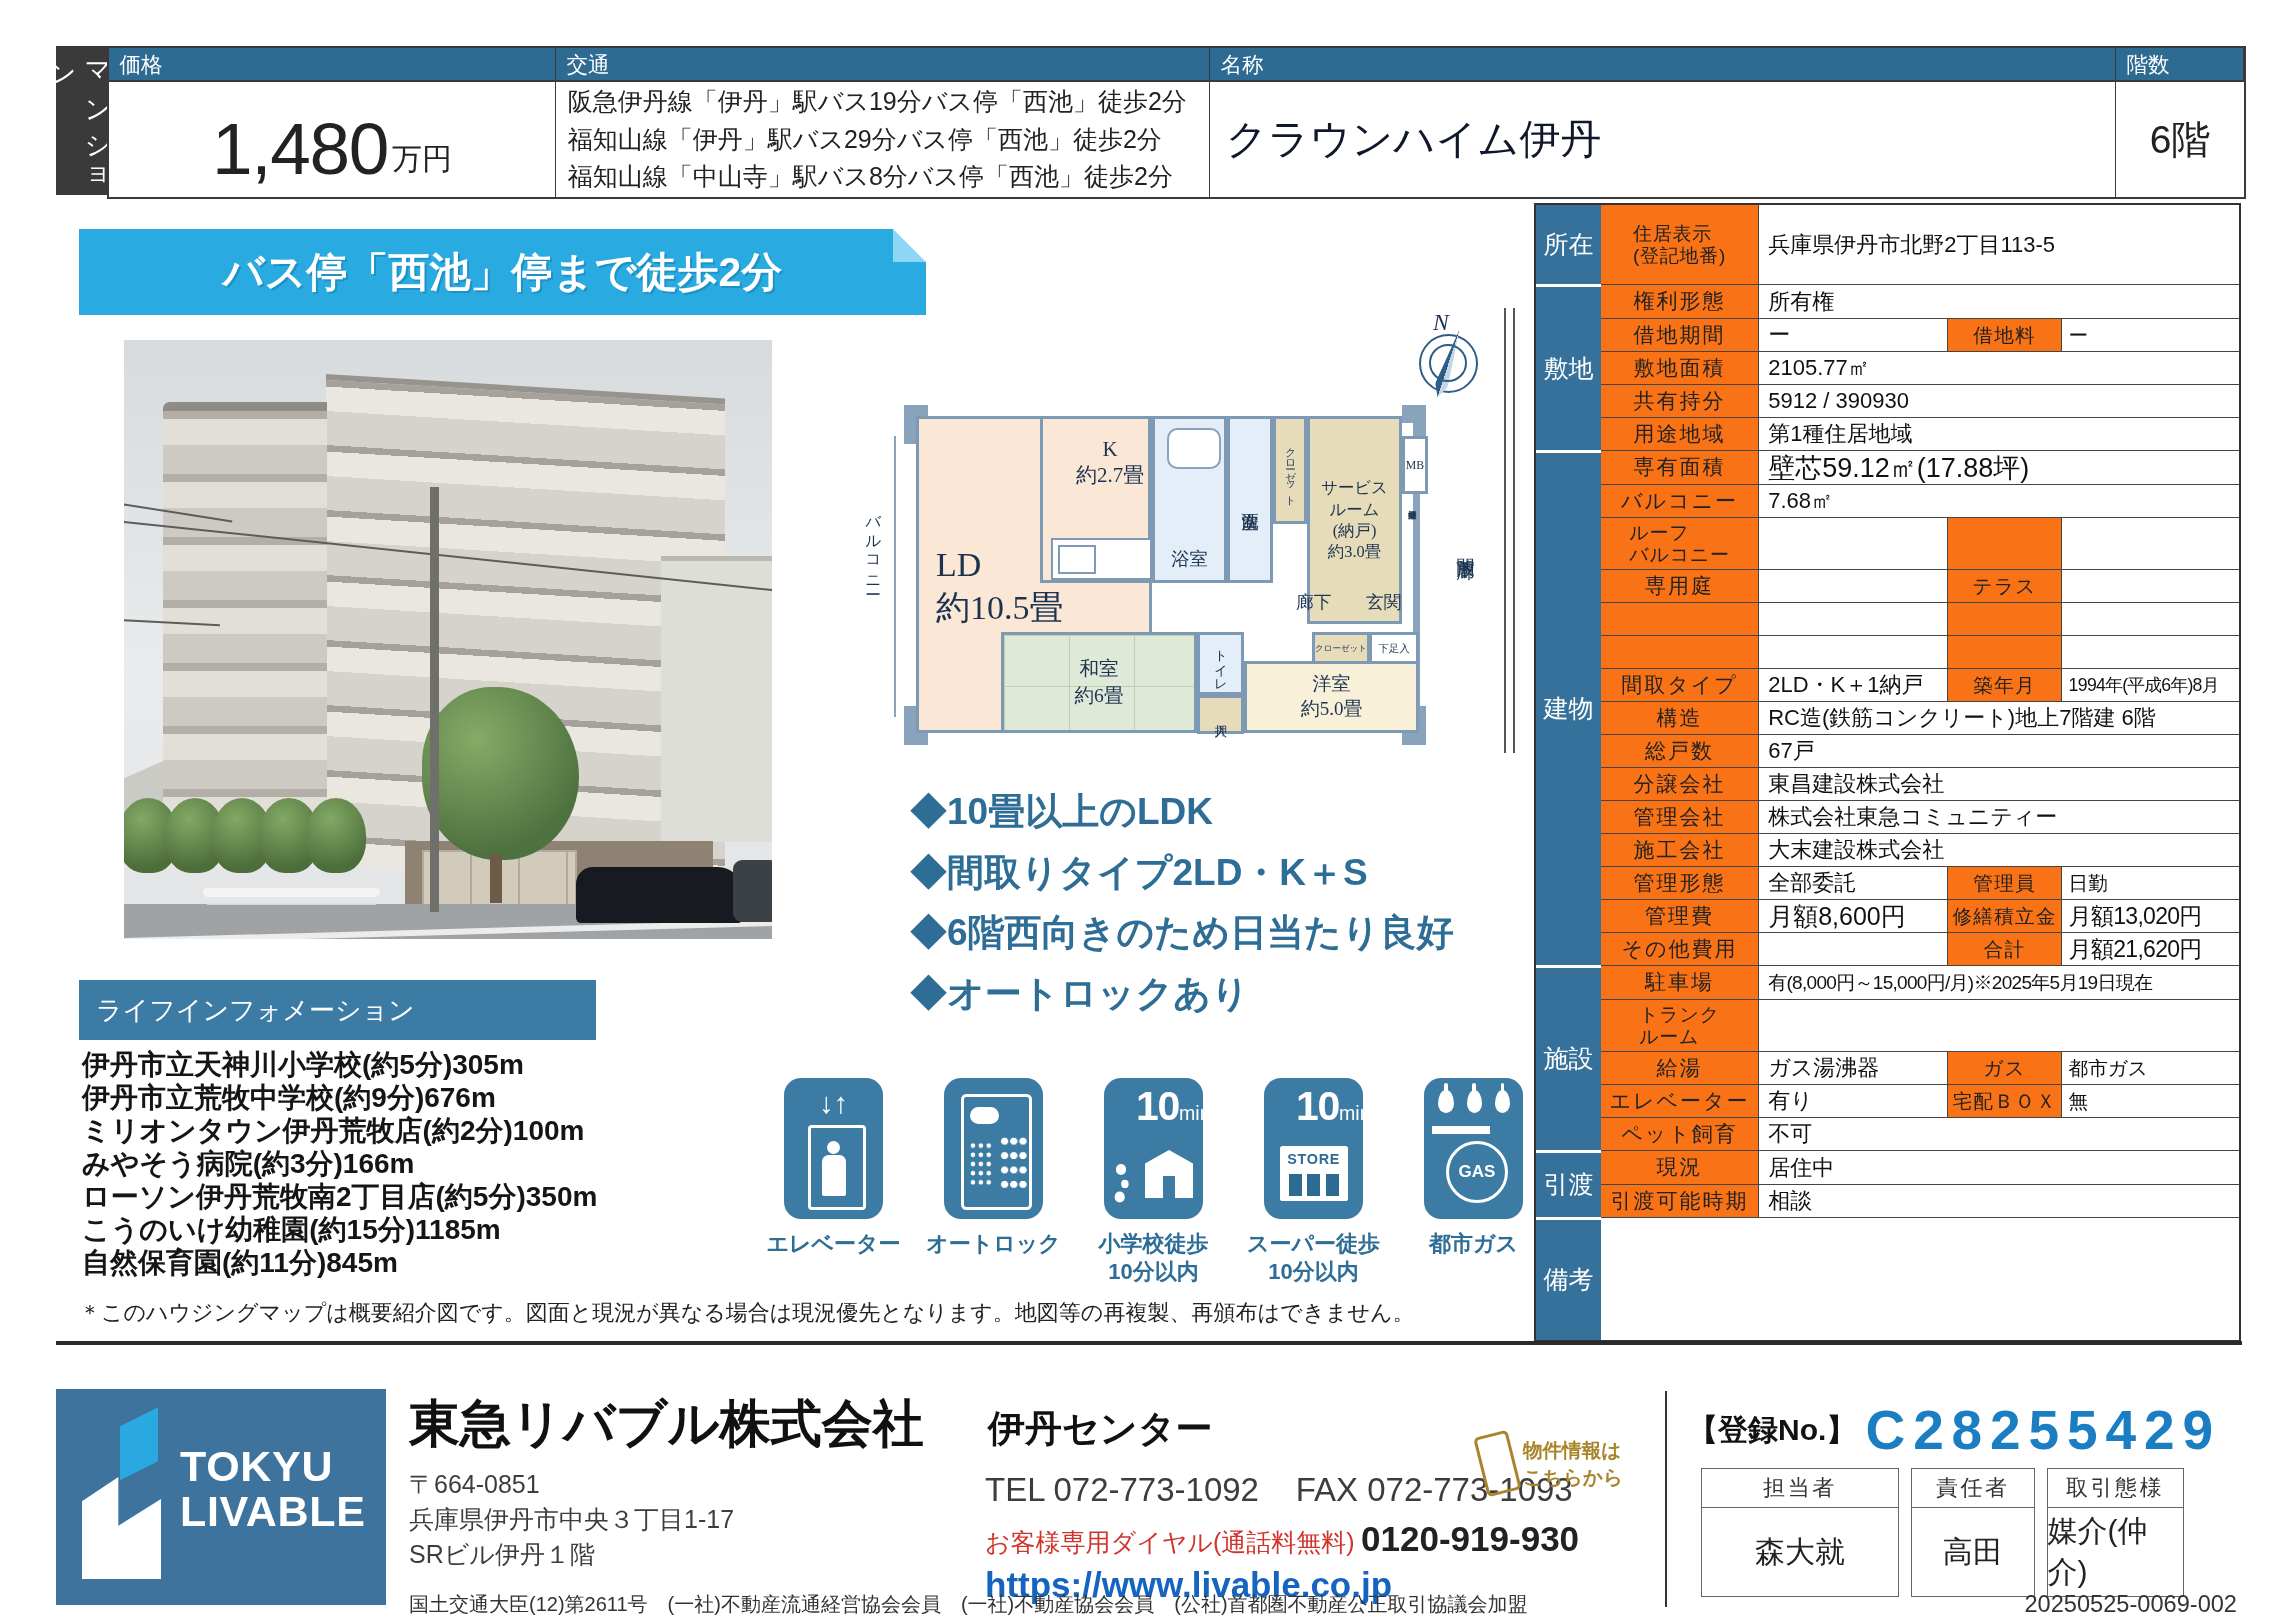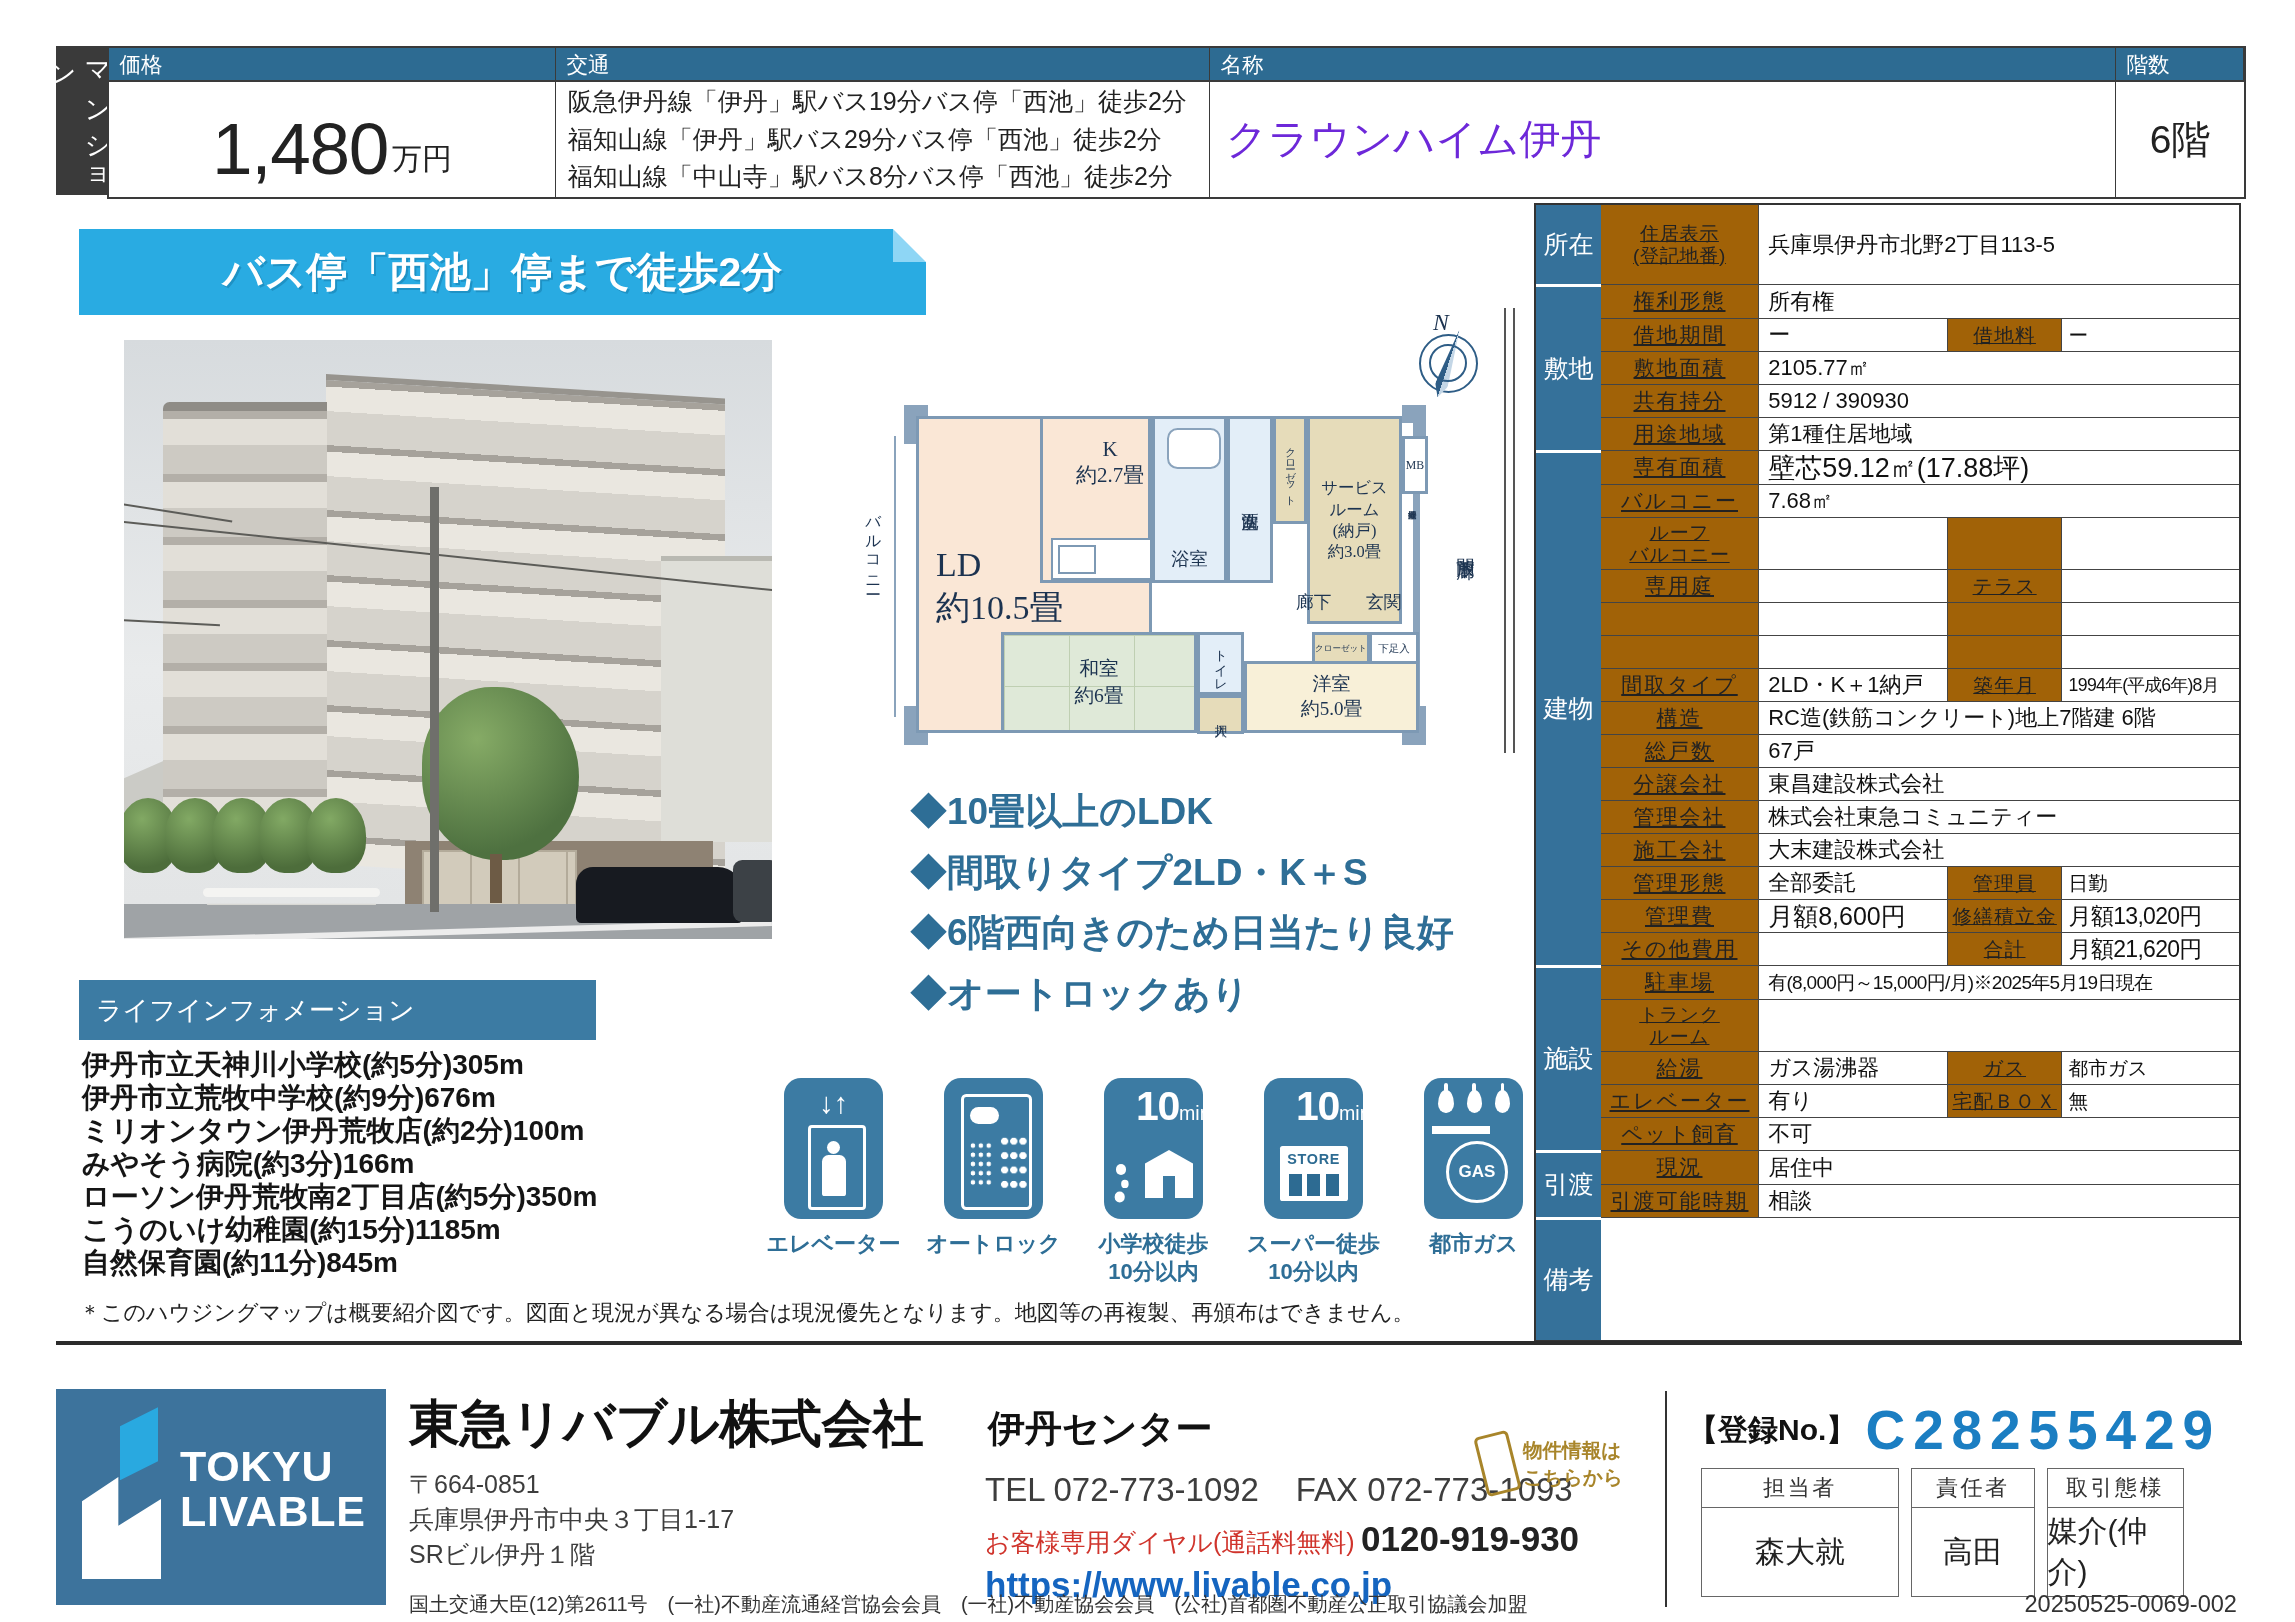--- a/index.html
+++ b/index.html
@@ -17,21 +17,21 @@
   .hcell{background:#2d6b92;color:#fff;font-size:21.6px;display:flex;align-items:center;padding-left:10.5px;
     border-right:1.3px solid #3a3a3a;border-bottom:2px solid #3a3a3a;}
   .hcell:last-child{border-right:none;}
   .bcell{border-right:1.3px solid #3a3a3a;display:flex;align-items:center;background:#fff;}
   .bcell:last-child{border-right:none;}
   .price-cell{justify-content:center;align-items:flex-end;padding-bottom:11.8px;}
   .price-num{font-size:73px;line-height:1;letter-spacing:-1.3px;color:#222;}
   .price-unit{font-size:30px;padding-left:3.9px;padding-bottom:5.2px;color:#222;}
   .transit-cell{flex-direction:column;align-items:flex-start;justify-content:center;padding-left:11.8px;}
   .transit-line{font-size:25px;line-height:1.5;color:#222;}
-  .name-cell{font-size:41px;padding-left:15.7px;color:#6d28d9;}
+  .name-cell{font-size:41px;padding-left:15.7px;color:#0f172a;}
   .floor-cell{justify-content:center;font-size:39px;color:#222;}
 
   
   .banner{left:79px;top:229px;width:847px;height:86px;background:#29abe2;display:flex;align-items:center;justify-content:center;}
   .banner-text{color:#fff;font-size:41px;font-weight:bold;text-shadow:2px 2px 0 rgba(0,70,110,.25);}
   .banner-fold{right:0;top:0;width:0;height:0;border-top:33px solid #fff;border-left:33px solid #8ed6f5;}
 
   
   .photo{left:124px;top:340px;width:648px;height:599px;overflow:hidden;
     background:linear-gradient(#d7dbde,#e9ebec 55%,#e2e4e5);}
@@ -131,22 +131,22 @@
   .sec + .sec{border-top:1.3px solid #444;}
   .sec.grow{flex:1;}
   .side{flex:0 0 65px;background:#35719a;color:#fff;display:flex;align-items:center;justify-content:center;font-size:25px;}
   .sec + .sec .side{border-top:3.9px solid #fff;margin-top:-1.3px;}
   .rows{flex:1;display:flex;flex-direction:column;min-width:0;}
   .tr{display:flex;height:33px;flex:0 0 auto;box-sizing:border-box;}
   .tr + .tr{border-top:1.3px solid #444;}
   .tr.t80{height:52px;}
   .tr.t120{height:79px;}
   .tr.fill{flex:1;height:auto;}
-  .tl,.tl2{background:#a16207;display:flex;align-items:center;justify-content:center;text-align:center;
-    font-size:21px;letter-spacing:2px;color:#222;line-height:1.15;text-decoration:underline;}
+  .tl,.tl2{background:#f97316;display:flex;align-items:center;justify-content:center;
+    font-size:21px;letter-spacing:2px;color:#222;line-height:1.15;}
   .tl{flex:0 0 157px;border-right:1.3px solid #444;}
   .tl2{flex:0 0 113px;border-left:1.3px solid #444;border-right:1.3px solid #444;font-size:19.6px;letter-spacing:1.3px;}
   .tv{flex:1.05;display:flex;align-items:center;padding-left:9.2px;font-size:22px;min-width:0;}
   .tv2{flex:1;display:flex;align-items:center;padding-left:6.5px;font-size:19.6px;min-width:0;}
   .tv.b{font-size:27px;}
   .tv.money{font-size:25px;}
   .tv2.money{font-size:23px;letter-spacing:-0.7px;}
   .tv.xs{font-size:19px;letter-spacing:-0.7px;}
   .tv2.sm{font-size:17.7px;letter-spacing:-0.7px;}
   .tl.two{font-size:19px;letter-spacing:0.7px;}

